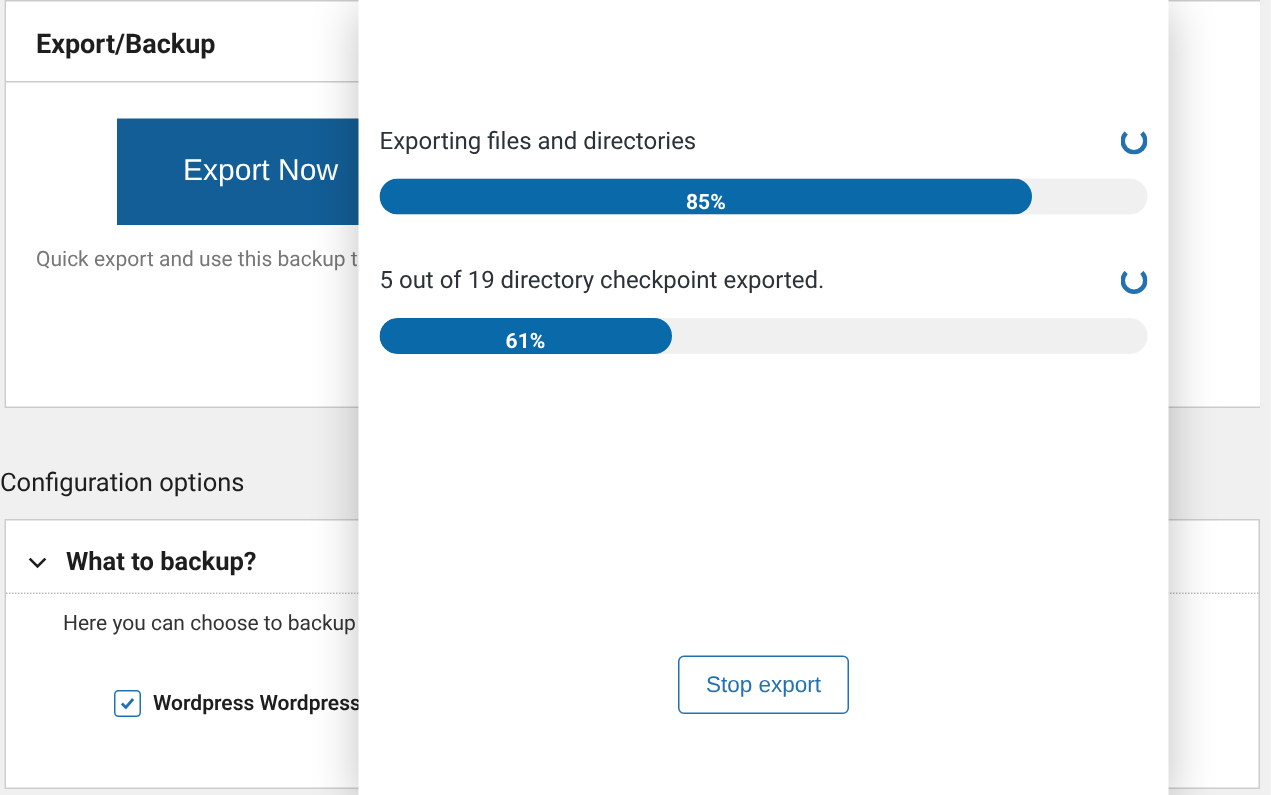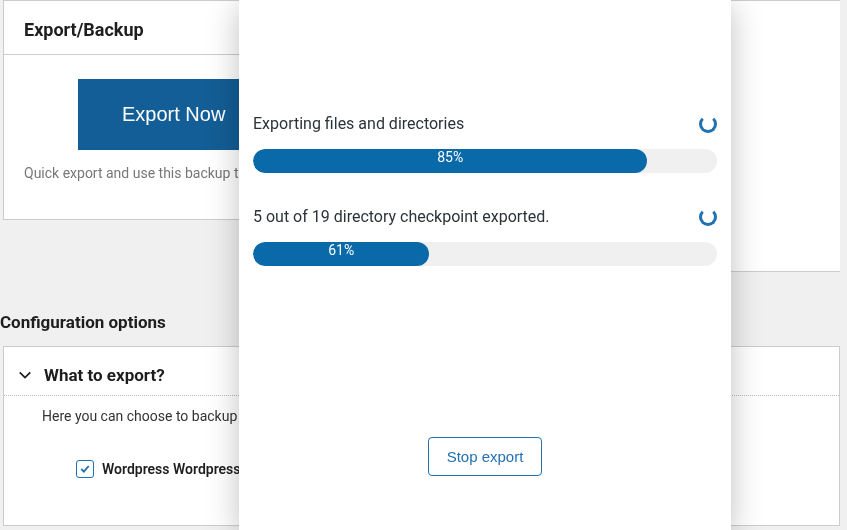--- a/index.html
+++ b/index.html
@@ -11,21 +11,21 @@
       overflow: hidden;
       position: relative;
       color: #1e1e1e;
     }
     .bg { position: absolute; inset: 0; }
     .panel {
       position: absolute;
       background: #fff;
       border: 1px solid #ccc;
     }
-    .panel.left { left: 3px; top: 0; width: 362px; height: 220px; }
+    .panel.left { left: 3px; top: 0; width: 362px; height: 272px; }
     .panel.right { left: 430px; top: 0; width: 410px; height: 272px; border-right: none; }
     .panel-header {
       padding: 18px 20px 14px;
       border-bottom: 1px solid #ccc;
       font-size: 18px;
       font-weight: 700;
       color: #1e1e1e;
     }
     .panel-body { padding: 24px 0 0 0; text-align: left; }
     .btn-primary {
@@ -41,21 +41,21 @@
     .panel-caption {
       margin-top: 15px;
       padding: 0 20px;
       font-size: 14px;
       color: #777;
     }
     .section-title {
       position: absolute;
       left: 0; top: 312px;
       font-size: 17px;
-      font-weight: 700;
+      font-weight: 400;
       color: #1e1e1e;
     }
     .config-panel {
       position: absolute;
       left: 3px; top: 346px;
       width: 837px; height: 180px;
       background: #fff;
       border: 1px solid #ccc;
     }
     .accordion-header {
@@ -87,25 +87,25 @@
       border: 1.5px solid #2271b1;
       border-radius: 3px;
       display: flex; align-items: center; justify-content: center;
       background: #fff;
     }
 
     
     .modal {
       position: absolute;
       left: 239px; top: 0;
-      width: 492px; height: 530px;
+      width: 540px; height: 530px;
       background: #fff;
       box-shadow: 0 6px 30px rgba(0,0,0,0.25);
       z-index: 10;
-      padding: 114px 14px 0;
+      padding: 84px 14px 0;
     }
     .progress-block { margin-bottom: 34px; }
     .progress-label-row {
       display: flex;
       align-items: center;
       justify-content: space-between;
       font-size: 16px;
       color: #2c3338;
       margin-bottom: 16px;
       padding: 0 0 0 0;
@@ -123,25 +123,25 @@
       background: #f0f0f0;
       border-radius: 12px;
       overflow: hidden;
       position: relative;
     }
     .progress-fill {
       height: 100%;
       background: #0a6aa9;
       border-radius: 12px;
       display: flex;
-      align-items: flex-start;
+      align-items: flex-end;
       justify-content: center;
       color: #fff;
       font-size: 14px;
-      font-weight: 400;
+      font-weight: 700;
     }
     .modal-footer {
       position: absolute;
       bottom: 54px;
       left: 0; right: 0;
       text-align: center;
     }
     .btn-outline {
       background: #fff;
       border: 1.5px solid #2271b1;
@@ -165,21 +165,21 @@
   </div>
   <div class="panel right"></div>
 
   <div class="section-title">Configuration options</div>
 
   <div class="config-panel">
     <div class="accordion-header">
       <svg class="chevron" viewBox="0 0 16 16">
           <path d="M2 5 L8 11 L14 5" fill="none" stroke="#1e1e1e" stroke-width="2"></path>
         </svg>
-      <span>What to export?</span>
+      <span>What to backup?</span>
     </div>
     <div class="config-desc">Here you can choose to backup</div>
     <label class="check-row">
       <span class="checkbox">
         <svg width="12" height="12" viewBox="0 0 16 16">
             <path d="M3 8 L6.5 11.5 L13 4" fill="none" stroke="#2271b1" stroke-width="2.5"></path>
           </svg>
       </span>
       <span>Wordpress Wordpress</span>
     </label>

